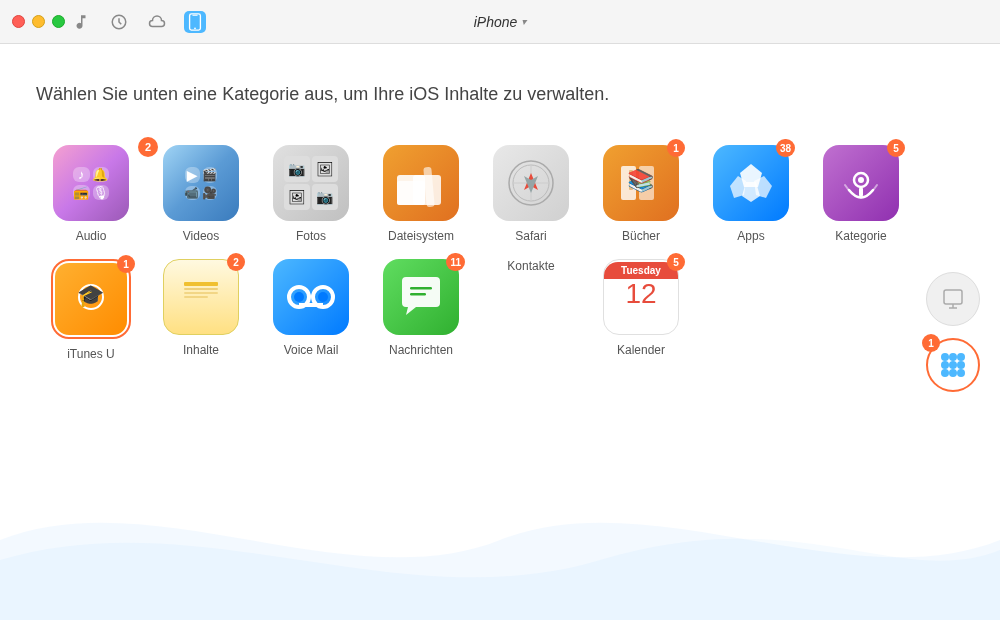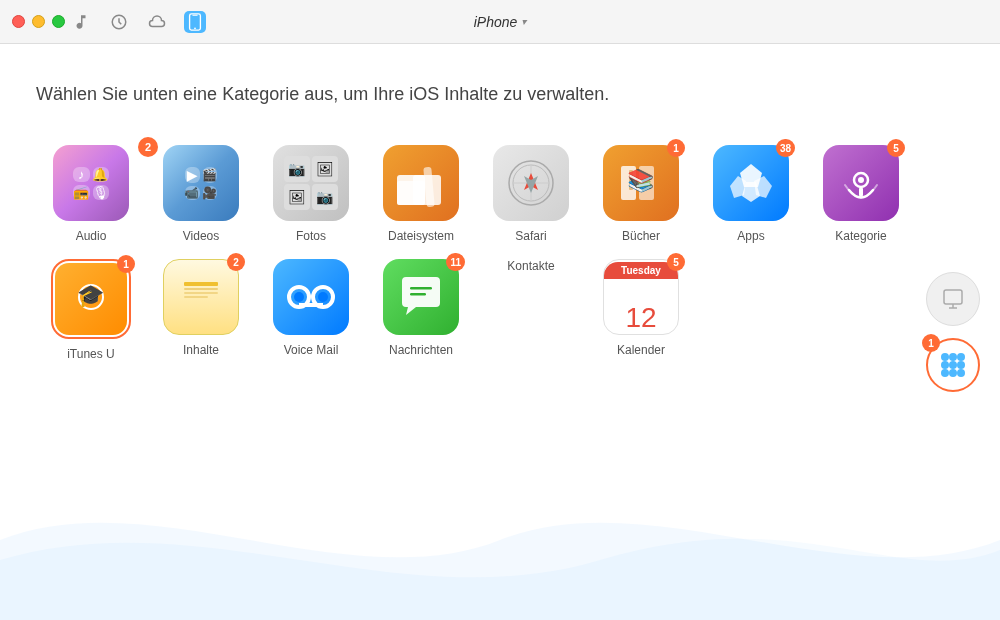--- a/index.html
+++ b/index.html
@@ -546,21 +546,21 @@
         </div>
         <span class="icon-label">Nachrichten</span>
       </div>
 
       <div class="icon-item">
         <span class="icon-label">Kontakte</span>
       </div>
 
       <div class="icon-item">
         <div class="icon-wrapper">
-          <div class="app-icon icon-kalender" style="display:flex;flex-direction:column;align-items:center;justify-content:space-between;padding-top:2px;background:white;border:1px solid #e0e0e0;">
+          <div class="app-icon icon-kalender" style="display:flex;flex-direction:column;align-items:center;justify-content:flex-start;padding-top:2px;background:white;border:1px solid #e0e0e0;">
             <div style="background:#e74c3c;width:100%;text-align:center;color:white;font-size:10px;font-weight:600;padding:3px 0;border-radius:14px 14px 0 0;">Tuesday</div>
             <div style="color:#e74c3c;font-size:28px;font-weight:200;line-height:1.1;">12</div>
           </div>
           <div class="badge">5</div>
         </div>
         <span class="icon-label">Kalender</span>
       </div>
 
     </div>
   </div>

